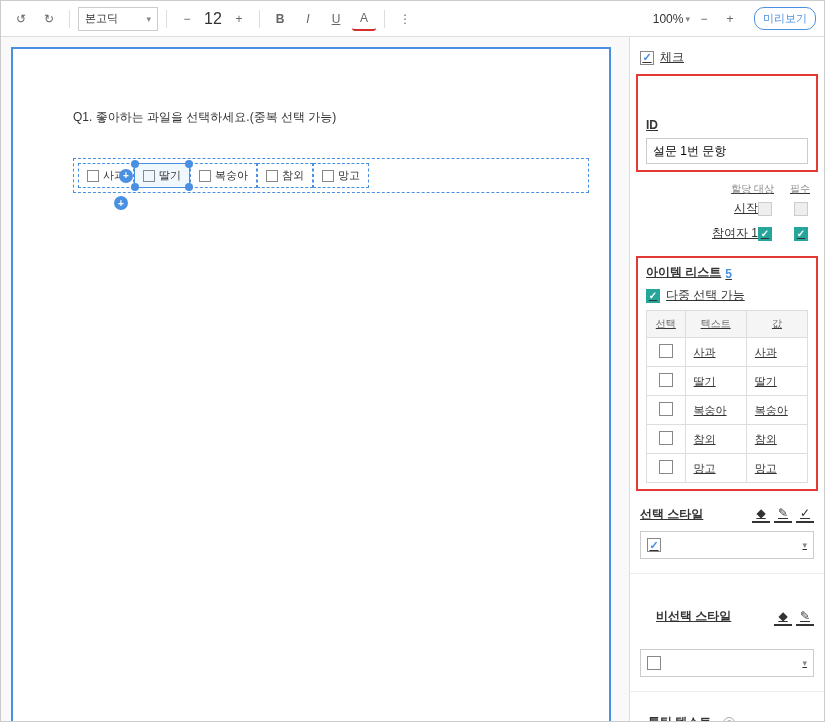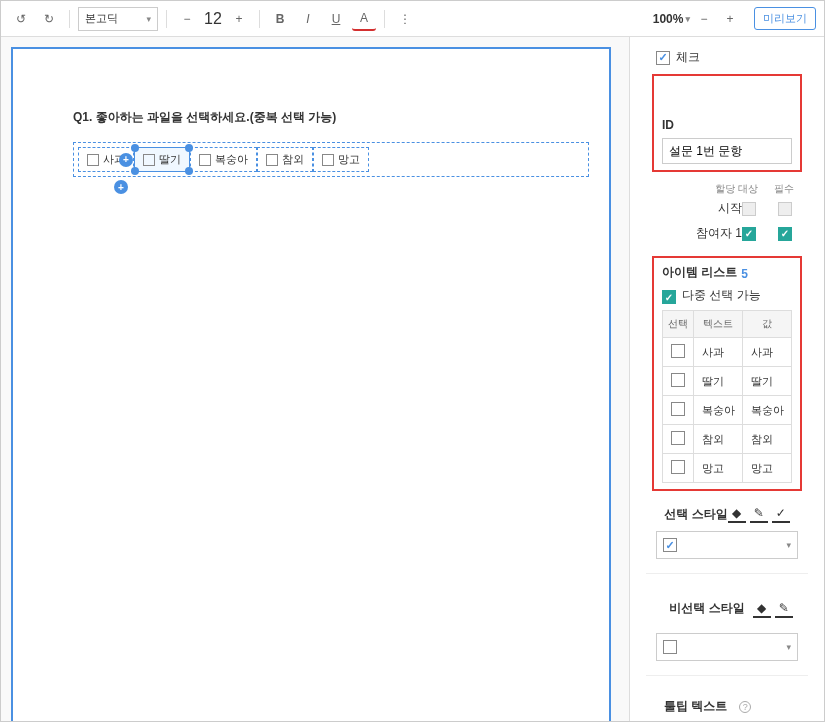--- a/index.html
+++ b/index.html
@@ -4,56 +4,56 @@
 <style>
 * { box-sizing: border-box; margin: 0; padding: 0; }
 body { font-family: "Malgun Gothic", sans-serif; font-size: 12px; color: #333; background: #fff; }
 .app { display: flex; flex-direction: column; width: 825px; height: 722px; border: 1px solid #ccc; }
 .toolbar { display: flex; align-items: center; height: 36px; border-bottom: 1px solid #ddd; padding: 0 8px; gap: 4px; }
 .tb-btn { display: inline-flex; align-items: center; justify-content: center; min-width: 24px; height: 24px; cursor: pointer; color: #666; border-radius: 3px; }
 .tb-sep { width: 1px; height: 18px; background: #ddd; margin: 0 4px; }
 .font-select { border: 1px solid #ccc; height: 24px; padding: 0 6px; font-size: 11px; width: 80px; display: flex; align-items: center; justify-content: space-between; cursor: pointer; }
 .font-size-val { font-size: 16px; width: 20px; text-align: center; }
 .zoom { display: flex; align-items: center; gap: 2px; margin-left: auto; }
-.zoom-val { font-size: 12px; display: flex; align-items: center; font-weight: bold; }
-.preview-btn { border: 1px solid #4a90e2; color: #4a90e2; padding: 3px 8px; font-size: 11px; border-radius: 3px; cursor: pointer; margin-left: 8px; }
+.zoom-val { font-size: 12px; display: flex; align-items: center; }
+.preview-btn { border: 1px solid #4a90e2; color: #4a90e2; padding: 3px 8px; font-size: 11px; border-radius: 10px; cursor: pointer; margin-left: 8px; }
 .main { display: flex; flex: 1; overflow: hidden; }
 .canvas-area { flex: 1; background: #f9f9f9; padding: 10px; overflow: auto; }
 .canvas { background: #fff; border: 2px solid #4a90e2; width: 600px; min-height: 680px; padding: 60px 20px 20px 60px; position: relative; }
-.question-label { font-size: 12px; font-weight: bold; margin-bottom: 16px; }
+.question-label { font-size: 12px; font-weight: normal; margin-bottom: 32px; }
 .checkbox-row { display: flex; gap: 0; border: 1px dashed #4a90e2; padding: 4px; position: relative; }
 .cb-item { display: flex; align-items: center; gap: 4px; border: 1px dashed #4a90e2; padding: 4px 8px; font-size: 11px; position: relative; }
 .cb-item.selected { border: 1px solid #4a90e2; background: #f0f8ff; }
 .cb-box { width: 12px; height: 12px; border: 1px solid #888; display: inline-block; }
 .sel-handle { width: 8px; height: 8px; background: #4a90e2; border-radius: 50%; position: absolute; }
 .add-handle { width: 14px; height: 14px; background: #4a90e2; border-radius: 50%; position: absolute; color: #fff; display: flex; align-items: center; justify-content: center; font-size: 10px; font-weight: bold; }
-.sidebar { width: 195px; border-left: 1px solid #ddd; overflow-y: auto; padding: 8px 16px; }
+.sidebar { width: 195px; border-left: 1px solid #ddd; overflow-y: auto; padding: 8px 0; text-decoration: underline; }
 .sb-section { padding: 6px 10px; }
 .sb-header-row { display: flex; align-items: center; gap: 6px; padding: 4px 10px; }
 .sb-cb { width: 14px; height: 14px; border: 1px solid #888; display: inline-flex; align-items: center; justify-content: center; cursor: pointer; }
 .sb-cb.checked::after { content: "✓"; color: #4a90e2; font-size: 11px; font-weight: bold; }
 .sb-cb.checked-green { background: #26a69a; border-color: #26a69a; }
 .sb-cb.checked-green::after { content: "✓"; color: #fff; font-size: 10px; font-weight: bold; }
 .sb-cb.empty-gray { background: #eee; border-color: #ccc; }
 .sb-label { font-size: 12px; }
 .sb-title { font-size: 12px; font-weight: bold; margin-bottom: 6px; margin-top: 36px; }
 .sb-input { width: 100%; border: 1px solid #ccc; padding: 5px 6px; font-size: 12px; }
 .highlight-box { border: 2px solid #e53935; padding: 6px 8px; margin: 4px 6px; }
 .perm-head { display: flex; justify-content: flex-end; gap: 16px; color: #888; font-size: 10px; padding-right: 4px; }
 .perm-row { display: flex; align-items: center; justify-content: space-between; padding: 4px 0; text-align: right; }
 .perm-row-label { flex: 1; }
 .perm-cells { display: flex; gap: 22px; padding-right: 6px; }
 .item-list-title { display: flex; align-items: flex-end; gap: 4px; font-size: 12px; font-weight: bold; }
 .item-count { color: #4a90e2; }
-.multi-select-row { display: flex; align-items: flex-end; gap: 6px; margin: 6px 0; }
+.multi-select-row { display: flex; align-items: center; gap: 6px; margin: 6px 0; }
 .item-table { width: 100%; border-collapse: collapse; font-size: 11px; margin-top: 4px; }
 .item-table th, .item-table td { border: 1px solid #ddd; padding: 6px 4px; text-align: center; }
 .item-table th { background: #f5f5f5; font-weight: normal; color: #666; font-size: 10px; }
 .item-table td.txt { text-align: left; padding-left: 8px; }
-.style-row { display: flex; align-items: center; justify-content: center; padding: 4px 0; }
+.style-row { display: flex; align-items: center; justify-content: space-between; padding: 4px 0; }
 .style-icons { display: flex; gap: 4px; }
 .style-icon { width: 18px; height: 18px; display: inline-flex; align-items: center; justify-content: center; border-bottom: 2px solid #333; cursor: pointer; font-size: 12px; }
 .style-select { width: 100%; border: 1px solid #ccc; height: 28px; display: flex; align-items: center; padding: 0 6px; cursor: pointer; margin-top: 4px; justify-content: space-between; }
 .tooltip-help { width: 12px; height: 12px; border: 1px solid #aaa; border-radius: 50%; display: inline-flex; align-items: center; justify-content: center; font-size: 9px; color: #aaa; margin-left: 4px; }
 .tooltip-textarea { width: 100%; height: 60px; border: 1px solid #ccc; resize: vertical; margin-top: 4px; padding: 4px; font-family: inherit; }
 .chev { font-size: 9px; color: #888; }
 hr.sb-div { border: none; border-top: 1px solid #eee; margin: 8px 0; }
 </style>
 </head>
 <body>
@@ -226,21 +226,21 @@
         <div class="style-select">
           <span class="sb-cb checked"></span>
           <span class="chev">▾</span>
         </div>
       </div>
 
       <hr class="sb-div">
 
       <div class="sb-section">
         <div class="style-row">
-          <span class="sb-title" style="margin:8px;">비선택 스타일</span>
+          <span class="sb-title" style="margin:16px;">비선택 스타일</span>
           <div class="style-icons">
             <span class="style-icon">◆</span>
             <span class="style-icon">✎</span>
           </div>
         </div>
         <div class="style-select">
           <span class="sb-cb"></span>
           <span class="chev">▾</span>
         </div>
       </div>

